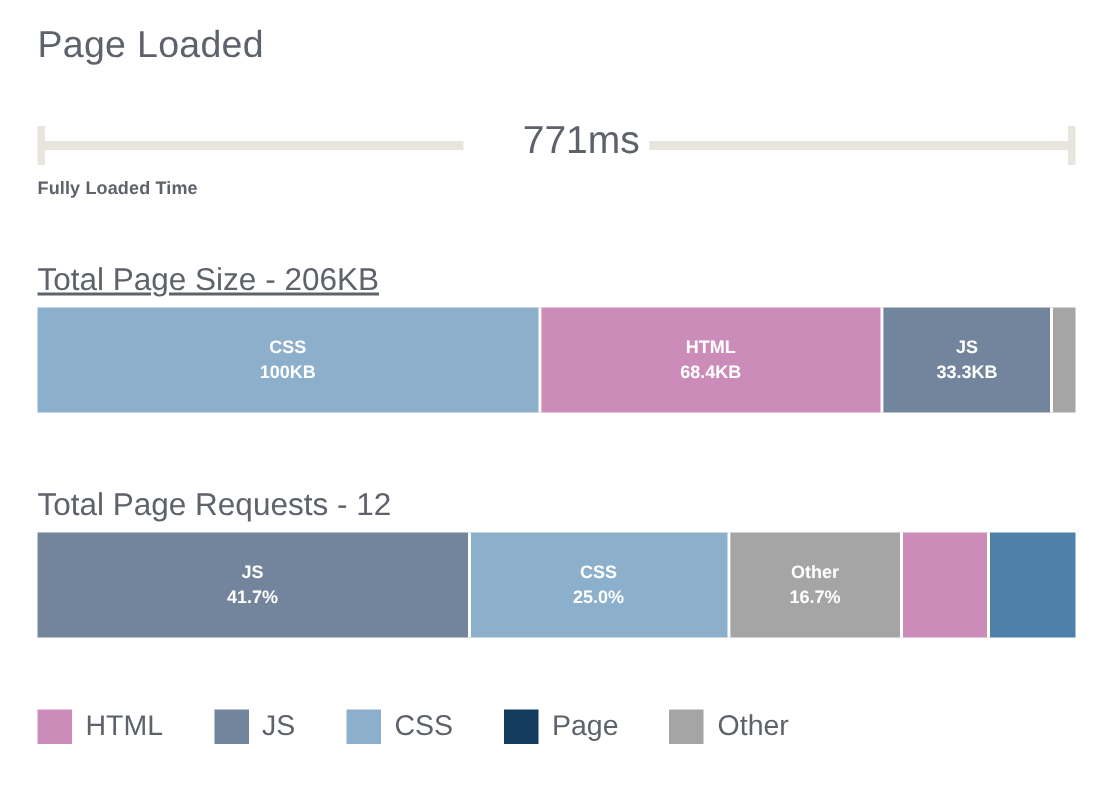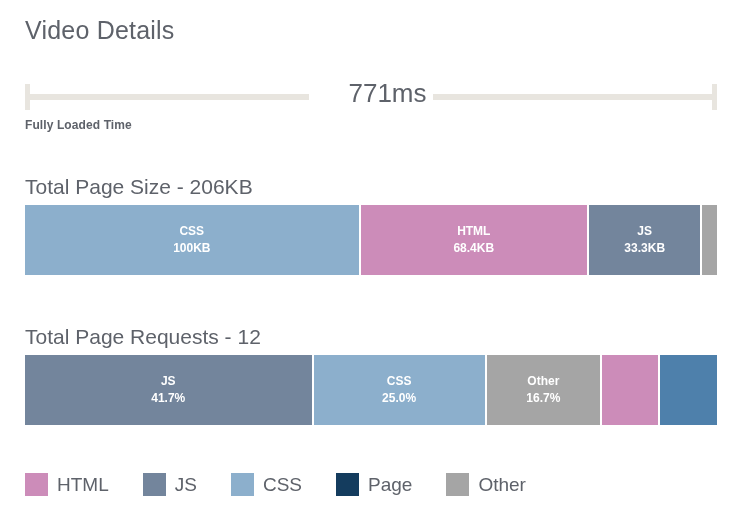--- a/index.html
+++ b/index.html
@@ -109,21 +109,21 @@
   .seg:last-child { border-right: 0; }
   .seg-label, .seg-value {
     color: #ffffff;
     font-size: 12px;
     font-weight: bold;
     line-height: 17px;
     white-space: nowrap;
     text-align: center;
   }
 
-  #size-heading     { top: 173px; }
+  #size-heading     { top: 173px; text-decoration: underline; }
   #size-bar         { top: 205px; }
   #requests-heading { top: 323px; }
   #requests-bar     { top: 355px; }
 
   
   #legend {
     position: absolute;
     left: 25px;
     top: 473px;
     width: 700px;
@@ -147,21 +147,21 @@
     font-size: 19px;
     font-weight: 400;
     color: #5e626a;
     line-height: 23px;
     white-space: nowrap;
   }
 </style>
 </head>
 <body>
 
-<div id="page-title">Video Details</div>
+<div id="page-title">Page Loaded</div>
 
 <div id="load-meter">
   <div class="meter-cap left"></div>
   <div class="meter-rail left"></div>
   <div id="load-value">771ms</div>
   <div class="meter-rail right"></div>
   <div class="meter-cap right"></div>
 </div>
 <div id="load-caption">Fully Loaded Time</div>
 

